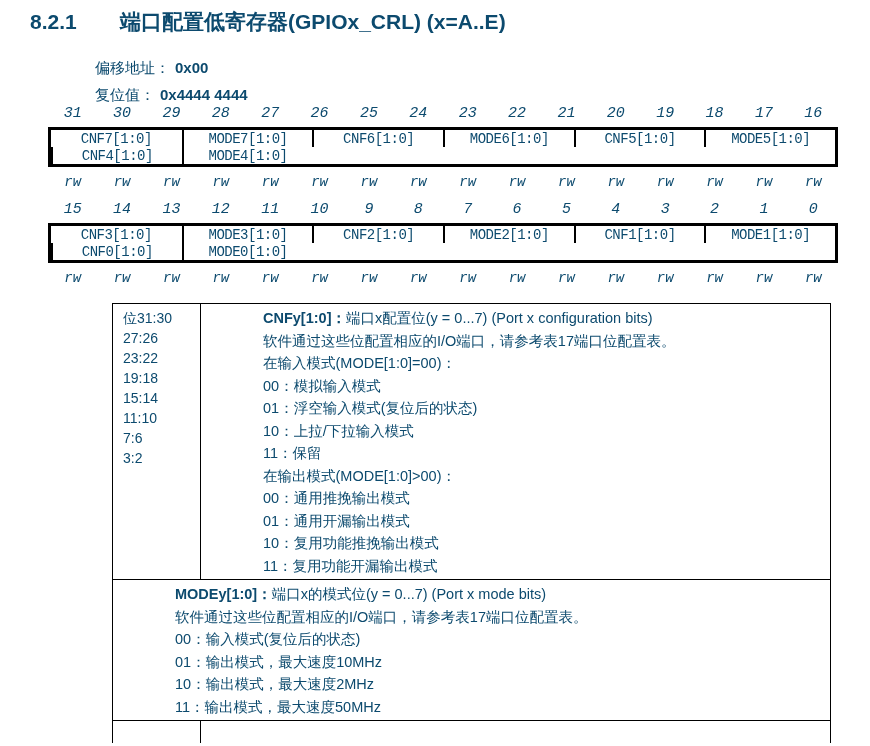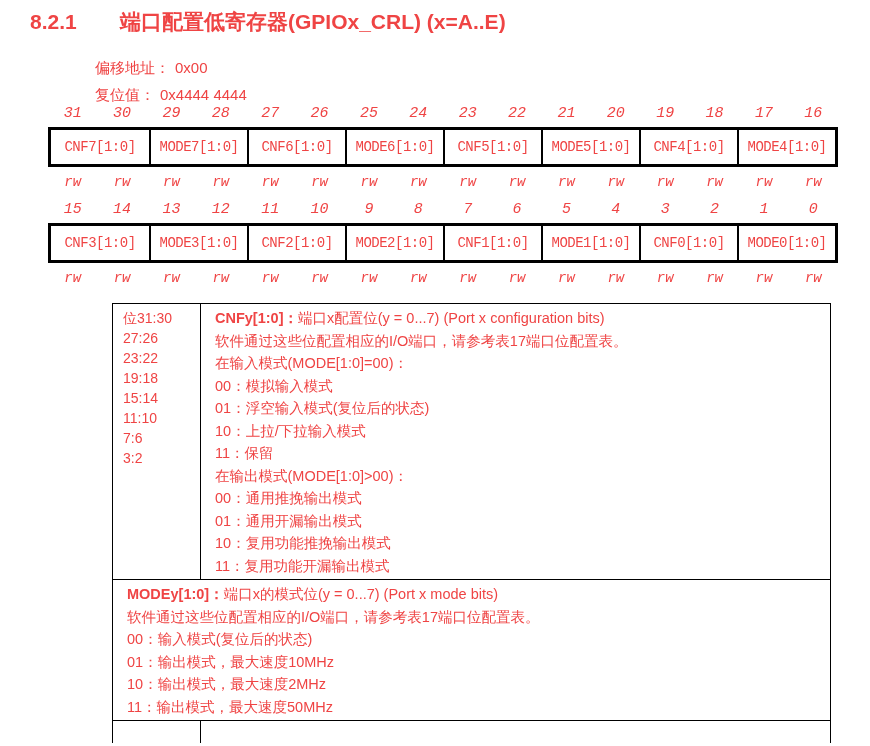--- a/index.html
+++ b/index.html
@@ -1,42 +1,42 @@
 <!DOCTYPE html>
 <html><head>
 <meta charset="utf-8">
 <style>
   html,body{margin:0;padding:0;background:#fff;}
   .page{
     position:relative;width:870px;height:746px;background:#ffffff;
-    overflow:hidden;color:#ef4444;
+    overflow:hidden;color:#0c4a6e;
     font-family:"Liberation Sans",sans-serif;
   }
   
   .heading{position:absolute;left:30px;top:8px;display:flex;align-items:baseline;
     font-weight:bold;font-size:21px;letter-spacing:0;}
   .sec-num{width:90px;flex:0 0 90px;}
   
   .meta{position:absolute;left:95px;font-size:15px;height:20px;line-height:20px;white-space:nowrap;}
   #meta-offset{top:58px;}
   #meta-reset{top:85px;}
   .meta .label{font-family:"Liberation Serif",serif;}
-  .meta .value{font-weight:normal;margin-left:5px;font-family:"Liberation Sans",sans-serif;}
+  .meta .value{font-weight:bold;margin-left:5px;font-family:"Liberation Sans",sans-serif;}
   
   .bitgroup{position:absolute;left:48px;width:790px;}
   #bitgroup-high{top:104px;}
   #bitgroup-low{top:200px;}
   .bit-numbers,.bit-access{
     display:grid;grid-template-columns:repeat(16,1fr);
     text-align:center;font-family:"Liberation Mono",monospace;
     font-size:15px;height:19px;line-height:19px;font-style:italic;
   }
   .bit-access{font-size:14px;margin-top:6px;}
   .bit-fields{
-    display:grid;grid-template-columns:repeat(8,1fr);
+    display:grid;grid-template-columns:repeat(6,1fr);
     border:3px solid #000;margin-top:4px;height:34px;box-sizing:content-box;text-align:right;
   }
   .bit-cell{
     border-left:2.5px solid #000;
     display:flex;align-items:center;justify-content:center;
     font-family:"Liberation Mono",monospace;font-size:14px;letter-spacing:-0.5px;
     white-space:nowrap;overflow:hidden;
   }
   .bit-cell:first-child{border-left:none;}
   
@@ -46,21 +46,21 @@
   }
   .desc-row{display:flex;border-bottom:1.5px solid #000;}
   .desc-bits{
     flex:0 0 88px;width:88px;box-sizing:border-box;
     border-right:1.5px solid #000;
     padding:4px 0 2px 10px;font-size:14px;line-height:20px;white-space:nowrap;
   }
   .desc-text{
     flex:1;padding:3px 10px 2px 14px;font-size:14.5px;line-height:22.5px;
   }
-  .desc-line{white-space:nowrap;}
+  .desc-line{white-space:nowrap;margin-left:48px;}
   .desc-line .b{font-weight:bold;}
   .desc-stub{height:22px;border-bottom:none;}
   .desc-stub .desc-bits{padding:0;}
   .desc-stub .desc-text{padding:0;}
 </style>
 </head>
 <body>
 
 <div class="page">
 

